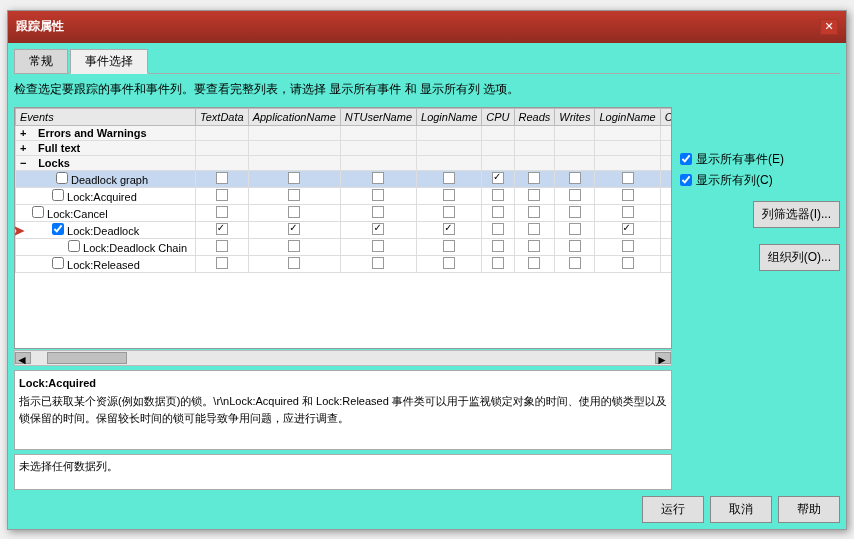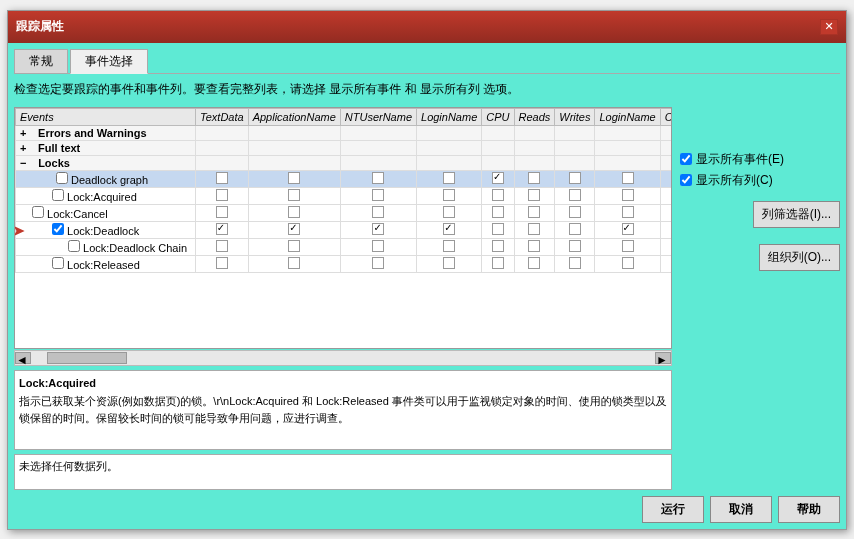--- a/index.html
+++ b/index.html
@@ -217,21 +217,20 @@
       gap: 6px;
       padding-top: 6px;
       flex-shrink: 0;
     }
     .bottom-btn {
       padding: 4px 18px;
       font-size: 12px;
       background: #e0e0e0;
       border: 1px solid #888;
       cursor: pointer;
-      font-weight: bold;
     }
     input[type="checkbox"] {
       width: 12px;
       height: 12px;
       cursor: pointer;
     }
     .td-with-arrow {
       position: relative;
     }
     .check-img {

